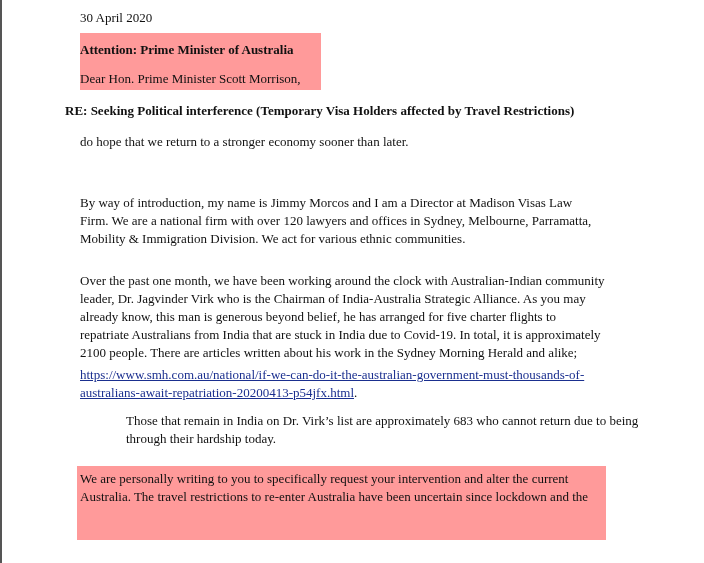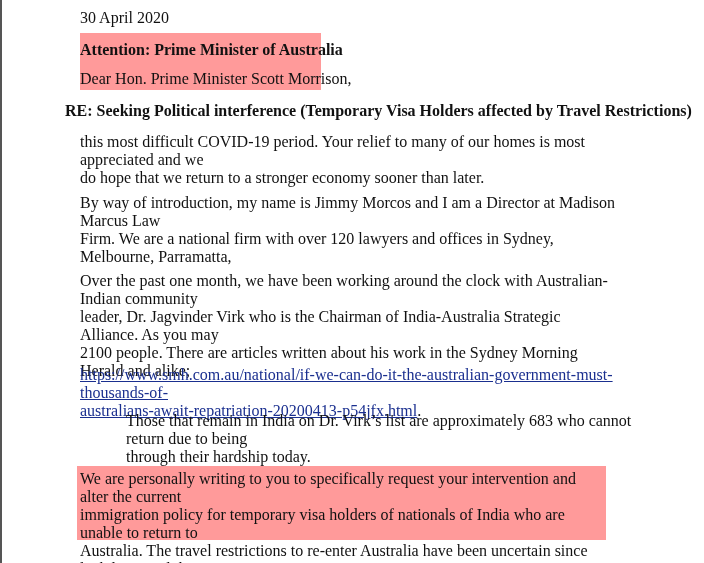--- a/index.html
+++ b/index.html
@@ -7,21 +7,21 @@
     width: 704px; height: 563px; overflow: hidden;
     background: #ffffff;
     position: relative;
     font-family: "Liberation Serif", serif;
     color: #111111;
   }
   .left-rule {
     position: absolute; left: 0; top: 0; width: 2px; height: 563px;
     background: #555555;
   }
-  .txt { font-size: 16px; line-height: 18px; margin: 0; }
+  .txt { font-size: 13px; line-height: 18px; margin: 0; }
   .date { position: absolute; left: 80px; top: 9px; }
   .hl { background: #ff9a9a; }
   .attn-box {
     position: absolute; left: 80px; top: 33px; width: 241px; height: 57px;
   }
   .attn-line { position: absolute; left: 80px; top: 41px; font-weight: bold; text-align: right; }
   .dear-line { position: absolute; left: 80px; top: 70px; text-align: center; }
   .re-line { position: absolute; left: 65px; top: 102px; font-weight: bold; white-space: nowrap; }
   .para { position: absolute; left: 80px; width: 540px; }
   .p1 { top: 133px; }
@@ -40,44 +40,45 @@
 
 <p class="txt date">30 April 2020</p>
 
 <div class="attn-box hl"></div>
 <p class="txt attn-line">Attention: Prime Minister of Australia</p>
 <p class="txt dear-line">Dear Hon. Prime Minister Scott Morrison,</p>
 
 <p class="txt re-line">RE: Seeking Political interference (Temporary Visa Holders affected by Travel Restrictions)</p>
 
 <div class="para p1">
-  <p class="txt">this most difficult COVID-19 period. Your relief to many of our homes is most appreciated and we</p>
   <p class="txt">do hope that we return to a stronger economy sooner than later.</p>
 </div>
 
 <div class="para p2">
-  <p class="txt">By way of introduction, my name is Jimmy Morcos and I am a Director at Madison Marcus Law</p>
+  <p class="txt">By way of introduction, my name is Jimmy Morcos and I am a Director at Madison Visas Law</p>
   <p class="txt">Firm. We are a national firm with over 120 lawyers and offices in Sydney, Melbourne, Parramatta,</p>
+  <p class="txt">Mobility &amp; Immigration Division. We act for various ethnic communities.</p>
 </div>
 
 <div class="para p3">
   <p class="txt">Over the past one month, we have been working around the clock with Australian-Indian community</p>
   <p class="txt">leader, Dr. Jagvinder Virk who is the Chairman of India-Australia Strategic Alliance. As you may</p>
+  <p class="txt">already know, this man is generous beyond belief, he has arranged for five charter flights to</p>
+  <p class="txt">repatriate Australians from India that are stuck in India due to Covid-19. In total, it is approximately</p>
   <p class="txt">2100 people. There are articles written about his work in the Sydney Morning Herald and alike;</p>
 </div>
 
 <div class="para p4">
   <p class="txt"><a class="link" href="#">https://www.smh.com.au/national/if-we-can-do-it-the-australian-government-must-thousands-of-</a></p>
   <p class="txt"><a class="link" href="#">australians-await-repatriation-20200413-p54jfx.html</a><span>.</span></p>
 </div>
 
 <div class="para p5">
   <p class="txt">Those that remain in India on Dr. Virk’s list are approximately 683 who cannot return due to being</p>
   <p class="txt">through their hardship today.</p>
 </div>
 
 <div class="p6-box hl"></div>
 <div class="para p6">
   <p class="txt">We are personally writing to you to specifically request your intervention and alter the current</p>
-  <p class="txt">immigration policy for temporary visa holders of nationals of India who are unable to return to</p>
   <p class="txt">Australia. The travel restrictions to re-enter Australia have been uncertain since lockdown and the</p>
 
 </div>
 
 </body></html>

